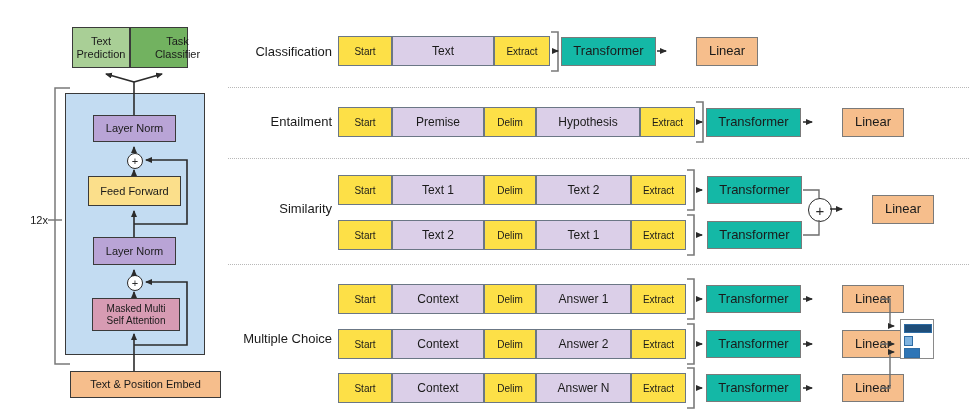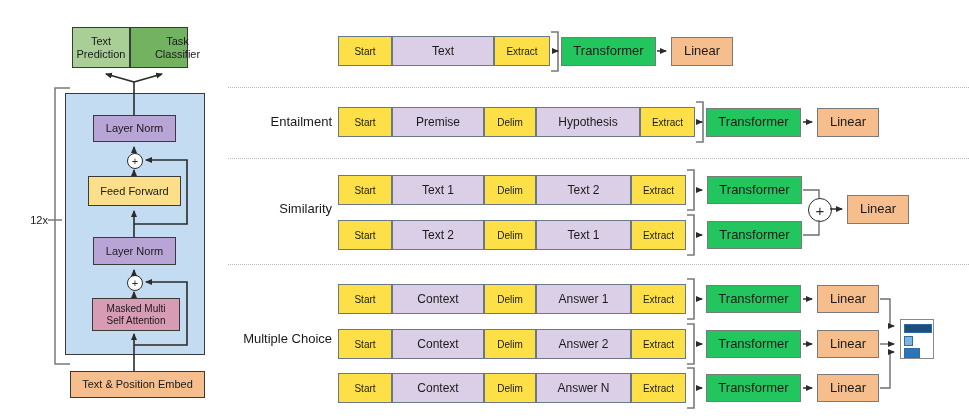--- a/index.html
+++ b/index.html
@@ -20,22 +20,22 @@
   .green-dark{background:#72b260;padding-left:37px;}
   .blue-panel{background:#c3dcf2;border:1.5px solid #3a3a3a;}
   .purple{background:#b9a4d6;}
   .yellow{background:#fbdf8b;}
   .pink{background:#d79bb3;}
   .orange{background:#f6be8c;}
 
   
   .tok-blue{background:#fde047;}
   .tok-purple{background:#dbcfe8;}
-  .trans{background:#22c55e;border:1.5px solid #7a7a7a;}
-  .lin{background:#f6be8c;border:1.5px solid #7a7a7a;}
+  .trans{background:#14b8a6;border:1.5px solid #7a7a7a;}
+  .lin{background:#f6be8c;border:1.5px solid #7a7a7a;margin-left:25px;}
 
   .lbl{position:absolute;display:flex;align-items:center;justify-content:flex-end;
        text-align:right;white-space:nowrap;}
 
   .hr-dot{position:absolute;height:0;border-top:1.5px dotted #b8b8b8;}
 
   svg.ov{position:absolute;left:0;top:0;width:969px;height:419px;
          pointer-events:none;overflow:visible;}
 
   .plus{position:absolute;border:1.6px solid #2b2b2b;border-radius:50%;
@@ -79,35 +79,38 @@
       <span>Layer Norm</span>
     </div>
 
   <div class="box pink" style="left:92px;top:298px;width:88px;height:33px;font-size:10px;">
     <span style="display:block;">
       <span>Masked Multi</span><br>
       <span>Self Attention</span>
     </span>
   </div>
 
-  <div class="box orange" style="left:70px;top:371px;width:135px;height:27px;font-size:11px;">
+  <div class="box orange" style="left:70px;top:371px;width:151px;height:27px;font-size:11px;">
       <span>Text &amp; Position Embed</span>
     </div>
 
   <div class="plus" style="left:127px;top:153px;width:14px;height:14px;">
       <span>+</span>
     </div>
   <div class="plus" style="left:127px;top:275px;width:14px;height:14px;">
       <span>+</span>
     </div>
 
   <div class="lbl" style="left:6px;top:212px;width:42px;height:16px;font-size:11px;justify-content:flex-end;">
       <span>12x</span>
     </div>
 
+  <div class="lbl" style="left:200px;top:42px;width:132px;height:18px;font-size:13px;">
+      <span>Classification</span>
+    </div>
 
   <div class="lbl" style="left:200px;top:112px;width:132px;height:18px;font-size:13px;">
       <span>Entailment</span>
     </div>
 
   <div class="lbl" style="left:190px;top:329px;width:142px;height:18px;font-size:13px;">
       <span>Multiple Choice</span>
     </div>
 
   <div class="lbl" style="left:200px;top:199px;width:132px;height:18px;font-size:13px;">

